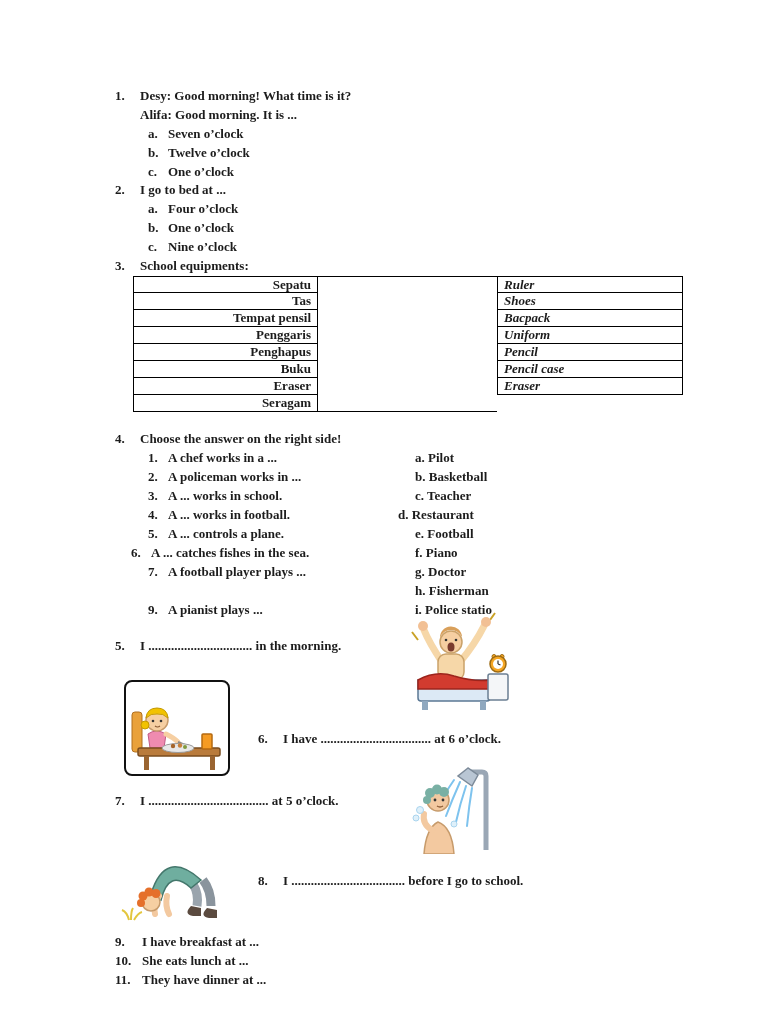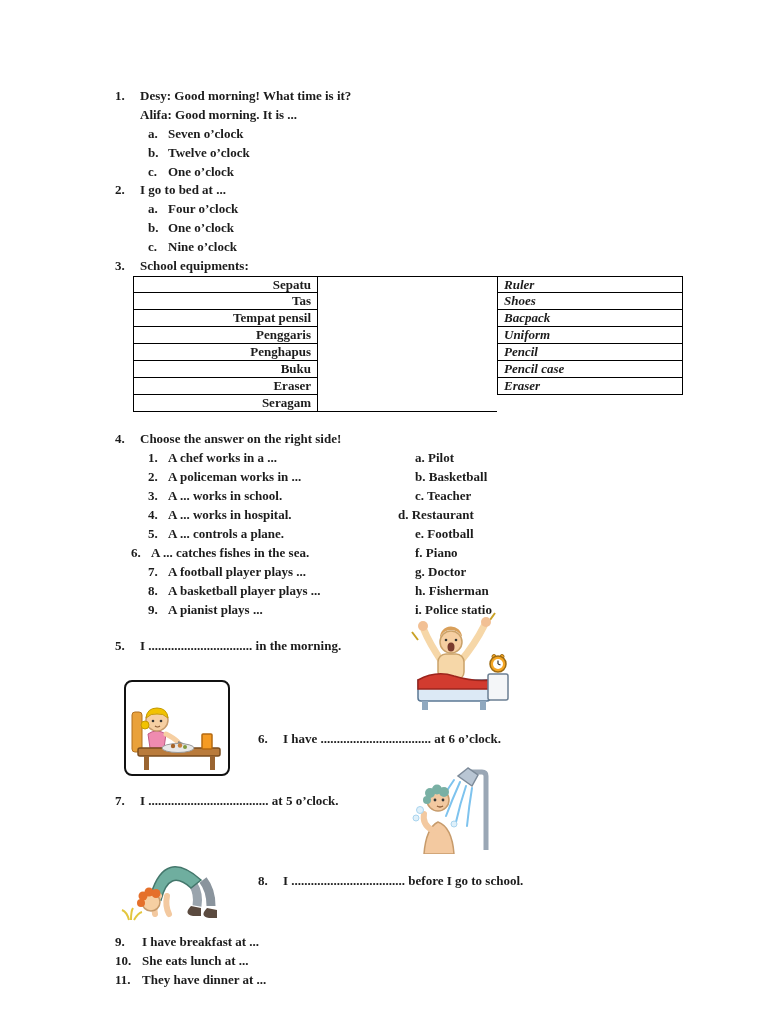--- a/index.html
+++ b/index.html
@@ -112,42 +112,39 @@
     <span class="ltr">2.</span><span>A policeman works in ...</span>
   </div>
   <div class="line" style="top:467px;left:415px">b. Basketball</div>
 
   <div class="line" style="top:486px;left:148px">
     <span class="ltr">3.</span><span>A ... works in school.</span>
   </div>
   <div class="line" style="top:486px;left:415px">c. Teacher</div>
 
   <div class="line" style="top:505px;left:148px">
-    <span class="ltr">4.</span><span>A ... works in hospital.</span>
+    <span class="ltr">4.</span><span>A ... works in football.</span>
   </div>
   <div class="line" style="top:505px;left:398px">d. Restaurant</div>
 
   <div class="line" style="top:524px;left:148px">
     <span class="ltr">5.</span><span>A ... controls a plane.</span>
   </div>
   <div class="line" style="top:524px;left:415px">e. Football</div>
 
   <div class="line" style="top:543px;left:131px">
     <span class="ltr">6.</span><span>A ... catches fishes in the sea.</span>
   </div>
   <div class="line" style="top:543px;left:415px">f. Piano</div>
 
   <div class="line" style="top:562px;left:148px">
     <span class="ltr">7.</span><span>A football player plays ...</span>
   </div>
   <div class="line" style="top:562px;left:415px">g. Doctor</div>
 
-  <div class="line" style="top:581px;left:148px">
-    <span class="ltr">8.</span><span>A basketball player plays ...</span>
-  </div>
   <div class="line" style="top:581px;left:415px">h. Fisherman</div>
 
   <div class="line" style="top:600px;left:148px">
     <span class="ltr">9.</span><span>A pianist plays ...</span>
   </div>
   <div class="line" style="top:600px;left:415px">i. Police statio</div>
 
   <div class="line" style="top:636px;left:115px">
     <span class="n">5.</span><span>I ................................ in the morning.</span>
   </div>

